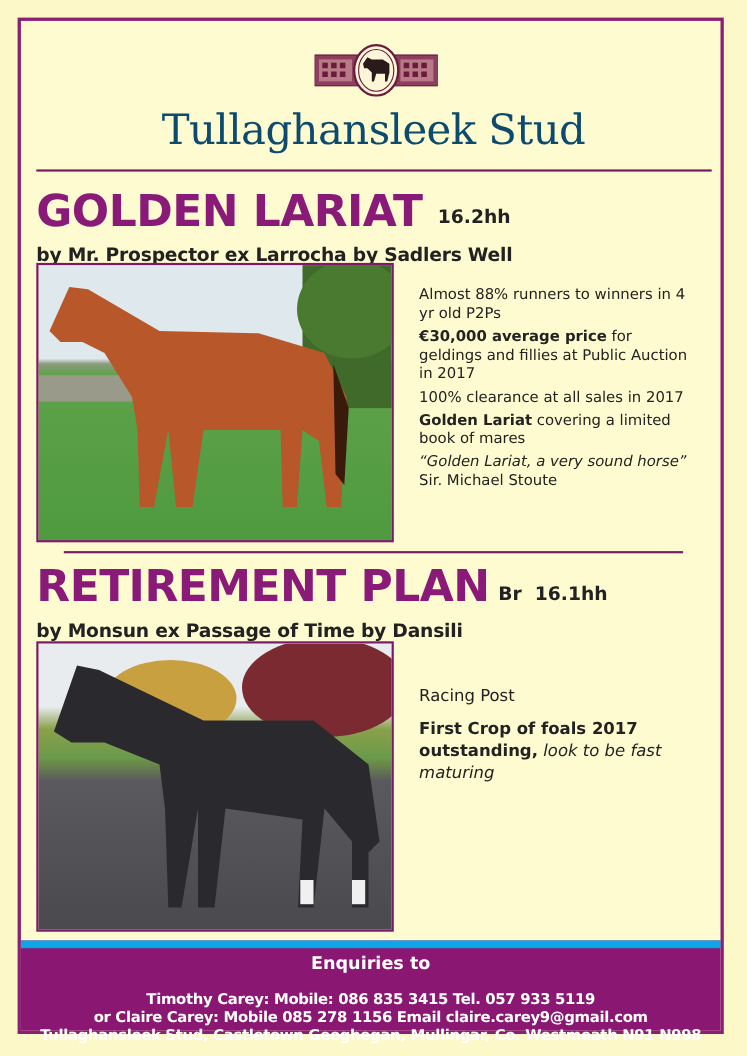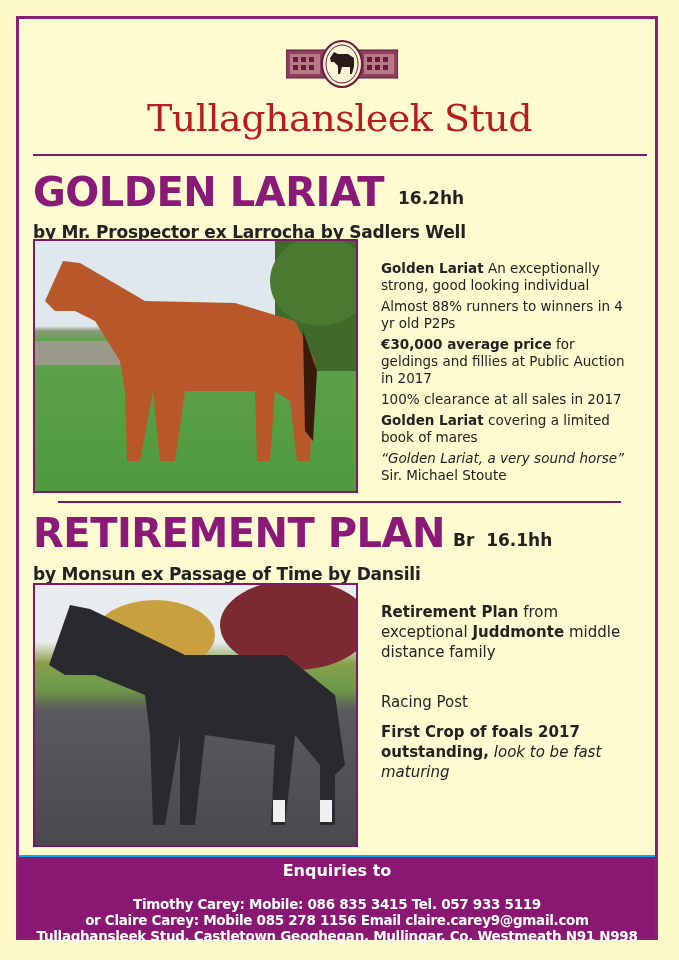--- a/index.html
+++ b/index.html
@@ -9,21 +9,21 @@
   }
   .frame {
     position:absolute; left:16px; top:16px; width:642px; height:924px;
     border:3px solid #8a1f74; box-sizing:border-box; background:#fffbd0;
   }
   .logo {
     position:absolute; left:286px; top:40px; width:112px; height:48px;
   }
   .stud-title {
     position:absolute; left:0; width:679px; top:96px; text-align:center;
-    font-family:"DejaVu Serif", serif; font-size:38px; color:#b91c1c; letter-spacing:-0.5px;
+    font-family:"DejaVu Serif", serif; font-size:38px; color:#0c4a6e; letter-spacing:-0.5px;
   }
   .hline { position:absolute; height:2px; background:#7a1a68; }
   .horse-name {
     position:absolute; font-family:"DejaVu Sans", sans-serif; font-weight:bold;
     color:#8a1a78; font-size:40px; line-height:40px; letter-spacing:-0.5px;
   }
   .horse-height {
     position:absolute; font-weight:bold; font-size:17px; color:#222;
   }
   .pedigree {
@@ -34,21 +34,21 @@
   }
   .desc {
     position:absolute; font-size:13.5px; line-height:17px; color:#222;
   }
   .desc p { margin:0 0 4px 0; }
   .desc2 { font-size:15px; line-height:20px; }
   .desc2 p { margin:0 0 10px 0; }
   .footer {
     position:absolute; left:19px; top:855px; width:636px; height:82px; background:#8a1772;
     color:#fff; text-align:center; font-weight:bold; box-sizing:border-box;
-    border-top:2px solid #0ea5e9;
+    border-top:7px solid #0ea5e9;
   }
   .footer .fh { font-size:16px; margin-top:4px; }
   .footer .fl { font-size:13.5px; line-height:16px; letter-spacing:-0.3px; }
 </style>
 </head>
 <body>
 
 <div class="frame"></div>
 
 <div class="logo">
@@ -87,21 +87,20 @@
   <svg width="325" height="254" viewBox="0 0 325 254">
     <rect x="240" y="0" width="85" height="130" fill="#3f6a2a"></rect>
     <ellipse cx="285" cy="40" rx="50" ry="45" fill="#4a7a30"></ellipse>
     <rect x="0" y="100" width="95" height="24" fill="#9a9a8a"></rect>
     <path d="M10 60 L28 20 L45 22 L110 60 L200 62 L260 80 L280 120 L275 220 L262 220 L255 160 L240 150 L235 220 L222 220 L220 150 L150 150 L140 220 L125 220 L118 150 L105 220 L92 220 L90 150 L85 120 L60 80 L40 70 L20 70 Z" fill="#b8582a"></path>
     <path d="M268 90 L282 130 L278 200 L270 190 Z" fill="#3a1a0a"></path>
   </svg>
 </div>
 
 <div class="desc" style="left:381px; top:260px; width:250px;">
-  <p><b>Golden Lariat</b><span> An exceptionally strong, good looking individual</span></p>
   <p><span>Almost 88% runners to winners in 4 yr old P2Ps</span></p>
   <p><b>€30,000 average price</b><span> for geldings and fillies at Public Auction in 2017</span></p>
   <p><span>100% clearance at all sales in 2017</span></p>
   <p><b>Golden Lariat</b><span> covering a limited book of mares</span></p>
   <p><i>“Golden Lariat, a very sound horse”</i><br><span>Sir. Michael Stoute</span></p>
 </div>
 
 <div class="hline" style="left:58px; top:501px; width:563px;"></div>
 
 <div class="horse-name" style="left:33px; top:513px;">RETIREMENT PLAN</div>
@@ -112,21 +111,20 @@
   <svg width="325" height="264" viewBox="0 0 325 264">
     <ellipse cx="260" cy="40" rx="75" ry="45" fill="#7a2a30"></ellipse>
     <ellipse cx="120" cy="50" rx="60" ry="35" fill="#c8a040"></ellipse>
     <path d="M14 80 L35 20 L55 24 L150 70 L250 70 L300 110 L310 180 L300 190 L300 240 L285 240 L285 180 L260 150 L250 240 L236 240 L240 160 L170 150 L160 240 L145 240 L145 150 L130 240 L118 240 L115 150 L110 110 L60 90 L30 90 Z" fill="#2a2a2e"></path>
     <rect x="238" y="215" width="12" height="22" fill="#f0f0f0"></rect>
     <rect x="285" y="215" width="12" height="22" fill="#f0f0f0"></rect>
   </svg>
 </div>
 
 <div class="desc desc2" style="left:381px; top:602px; width:260px;">
-  <p><b>Retirement Plan</b><span> from exceptional </span><b>Juddmonte</b><span> middle distance family</span></p>
   <p><br><span>Racing Post</span></p>
   <p><b>First Crop of foals 2017 outstanding,</b><i> look to be fast maturing</i></p>
 </div>
 
 <div class="footer">
   <div class="fh">Enquiries to</div>
   <div class="fl" style="margin-top:16px;">Timothy Carey: Mobile: 086 835 3415 Tel. 057 933 5119</div>
   <div class="fl">or Claire Carey: Mobile 085 278 1156 Email claire.carey9@gmail.com</div>
   <div class="fl">Tullaghansleek Stud, Castletown Geoghegan, Mullingar, Co. Westmeath N91 N998</div>
 </div>

